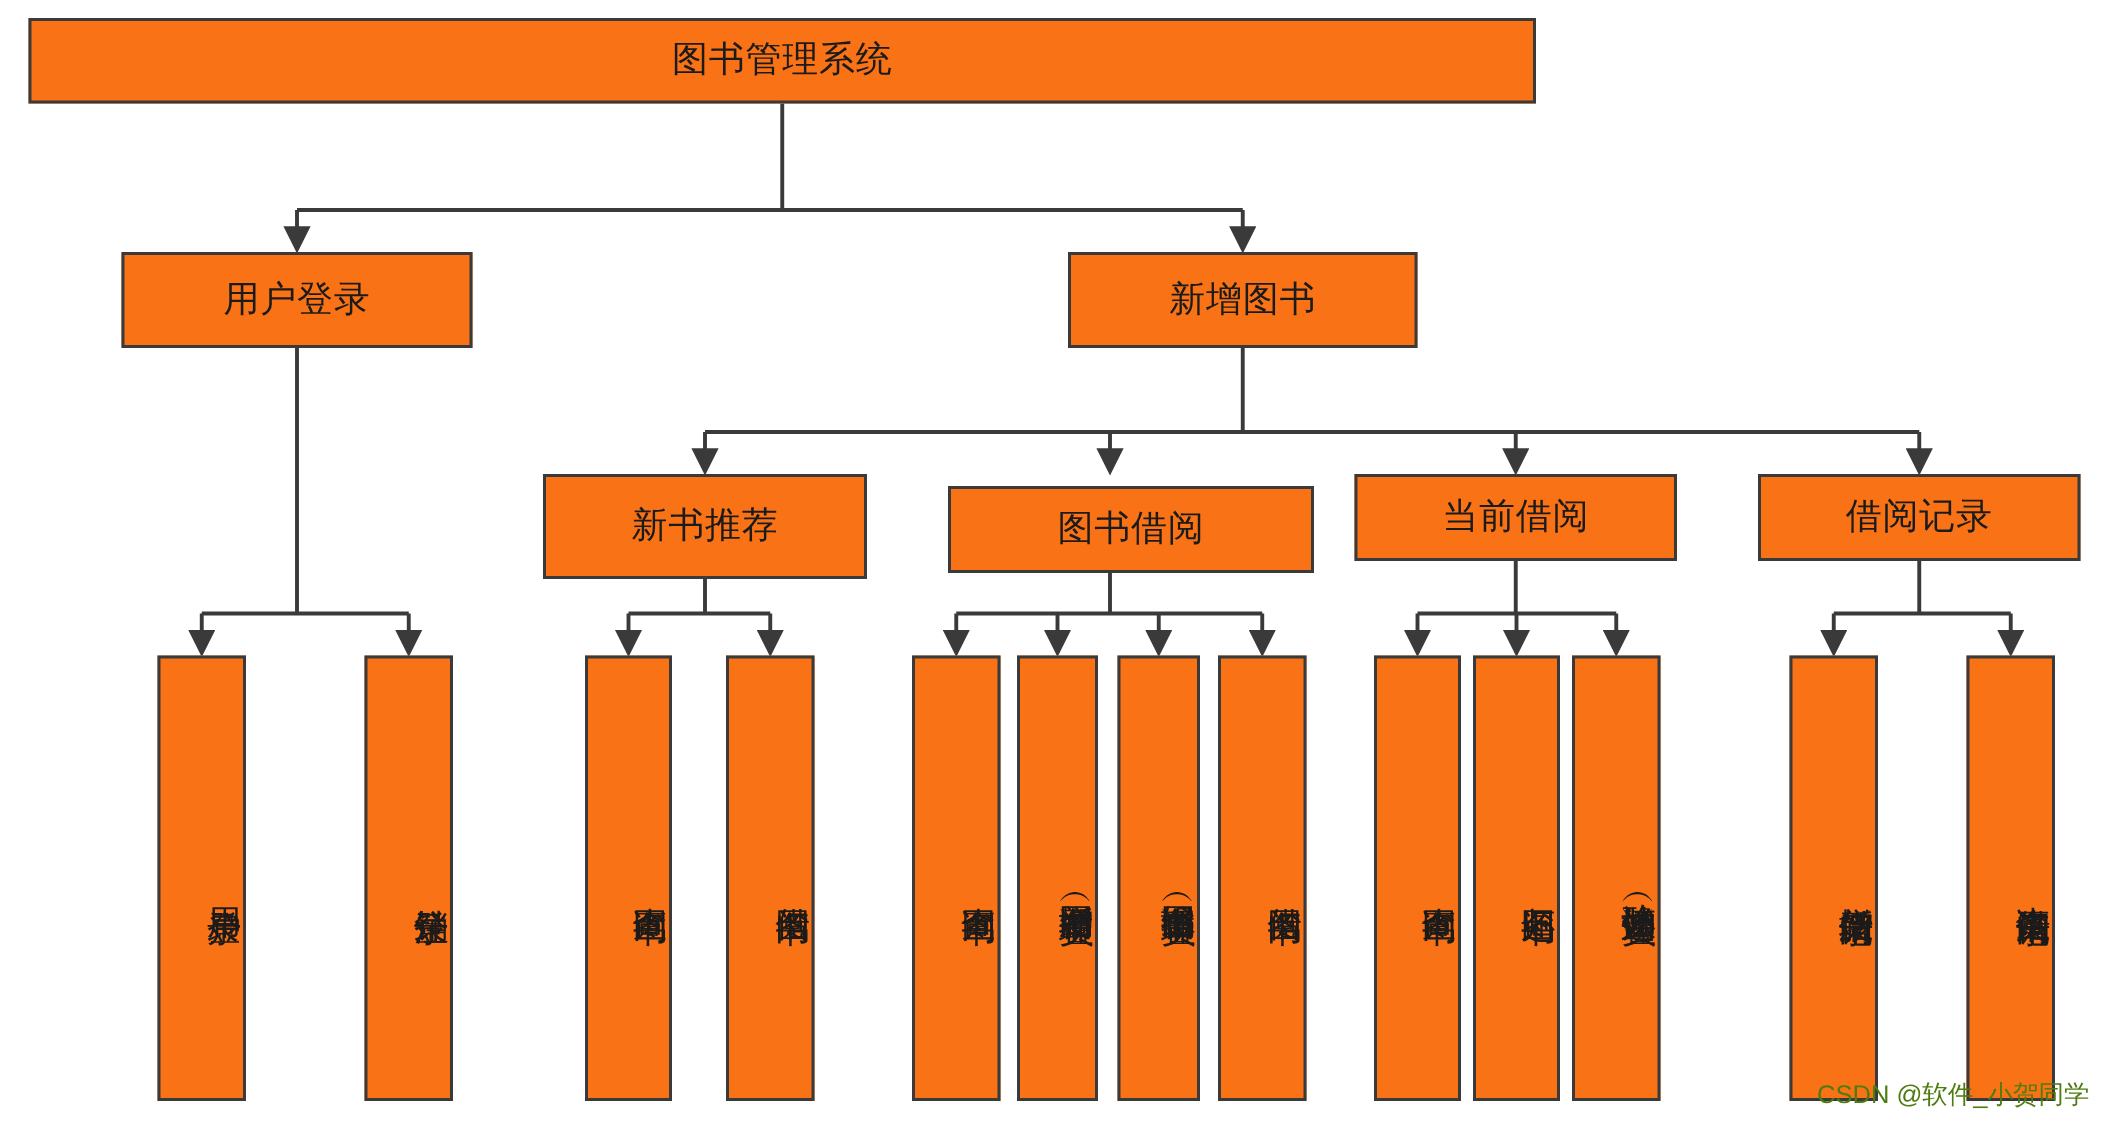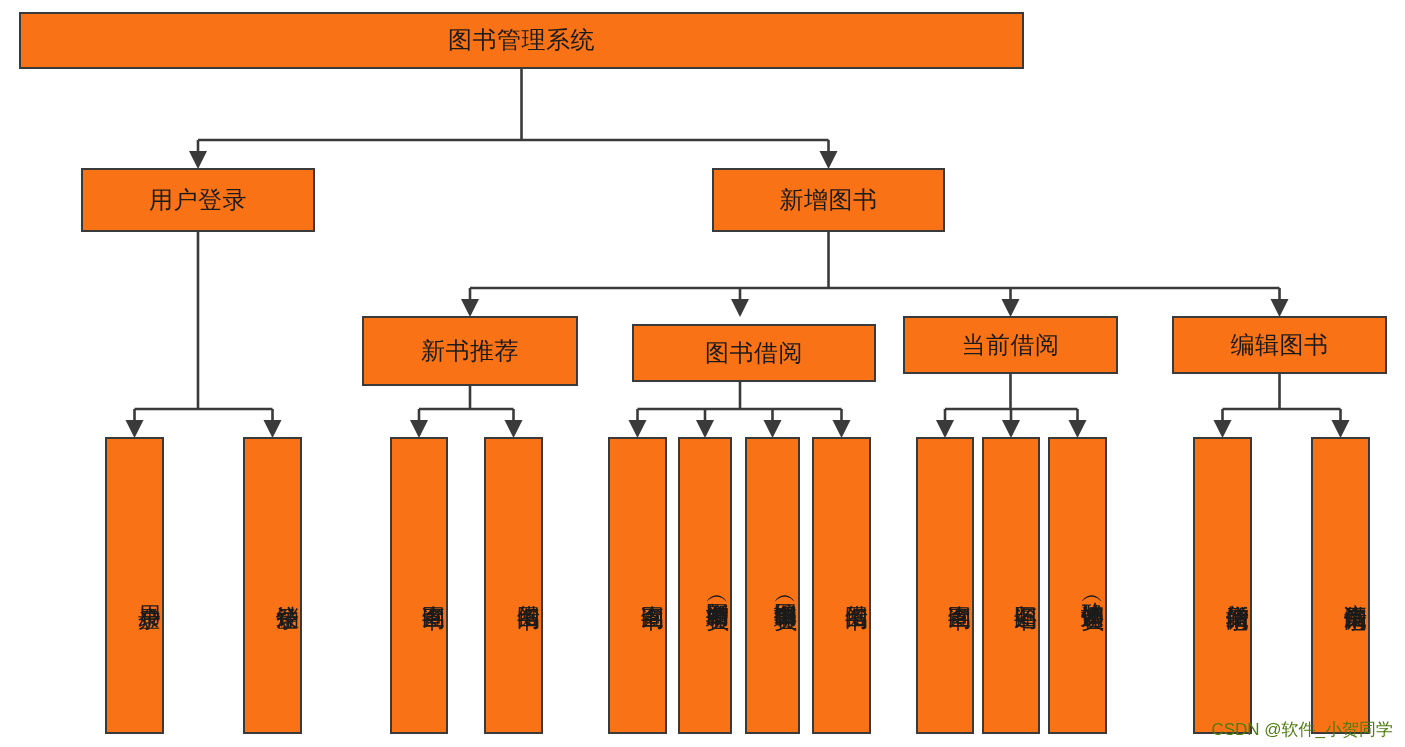--- a/index.html
+++ b/index.html
@@ -126,21 +126,21 @@
       <div class="node horiz" style="left: 362px; top: 316px; width: 216px; height: 70px;">
         <span class="label">新书推荐</span>
       </div>
       <div class="node horiz" style="left: 632px; top: 324px; width: 244px; height: 58px;">
         <span class="label">图书借阅</span>
       </div>
       <div class="node horiz" style="left: 903px; top: 316px; width: 215px; height: 58px;">
         <span class="label">当前借阅</span>
       </div>
       <div class="node horiz" style="left: 1172px; top: 316px; width: 215px; height: 58px;">
-        <span class="label">编辑图书</span>
+        <span class="label">借阅记录</span>
       </div>
       <div class="node vert" style="left: 105px; top: 437px; width: 59px; height: 297px;">
         <span class="label">用户登录</span>
       </div>
       <div class="node vert" style="left: 243px; top: 437px; width: 59px; height: 297px;">
         <span class="label">注销登录</span>
       </div>
       <div class="node vert" style="left: 390px; top: 437px; width: 58px; height: 297px;">
         <span class="label">查询图书</span>
       </div>

